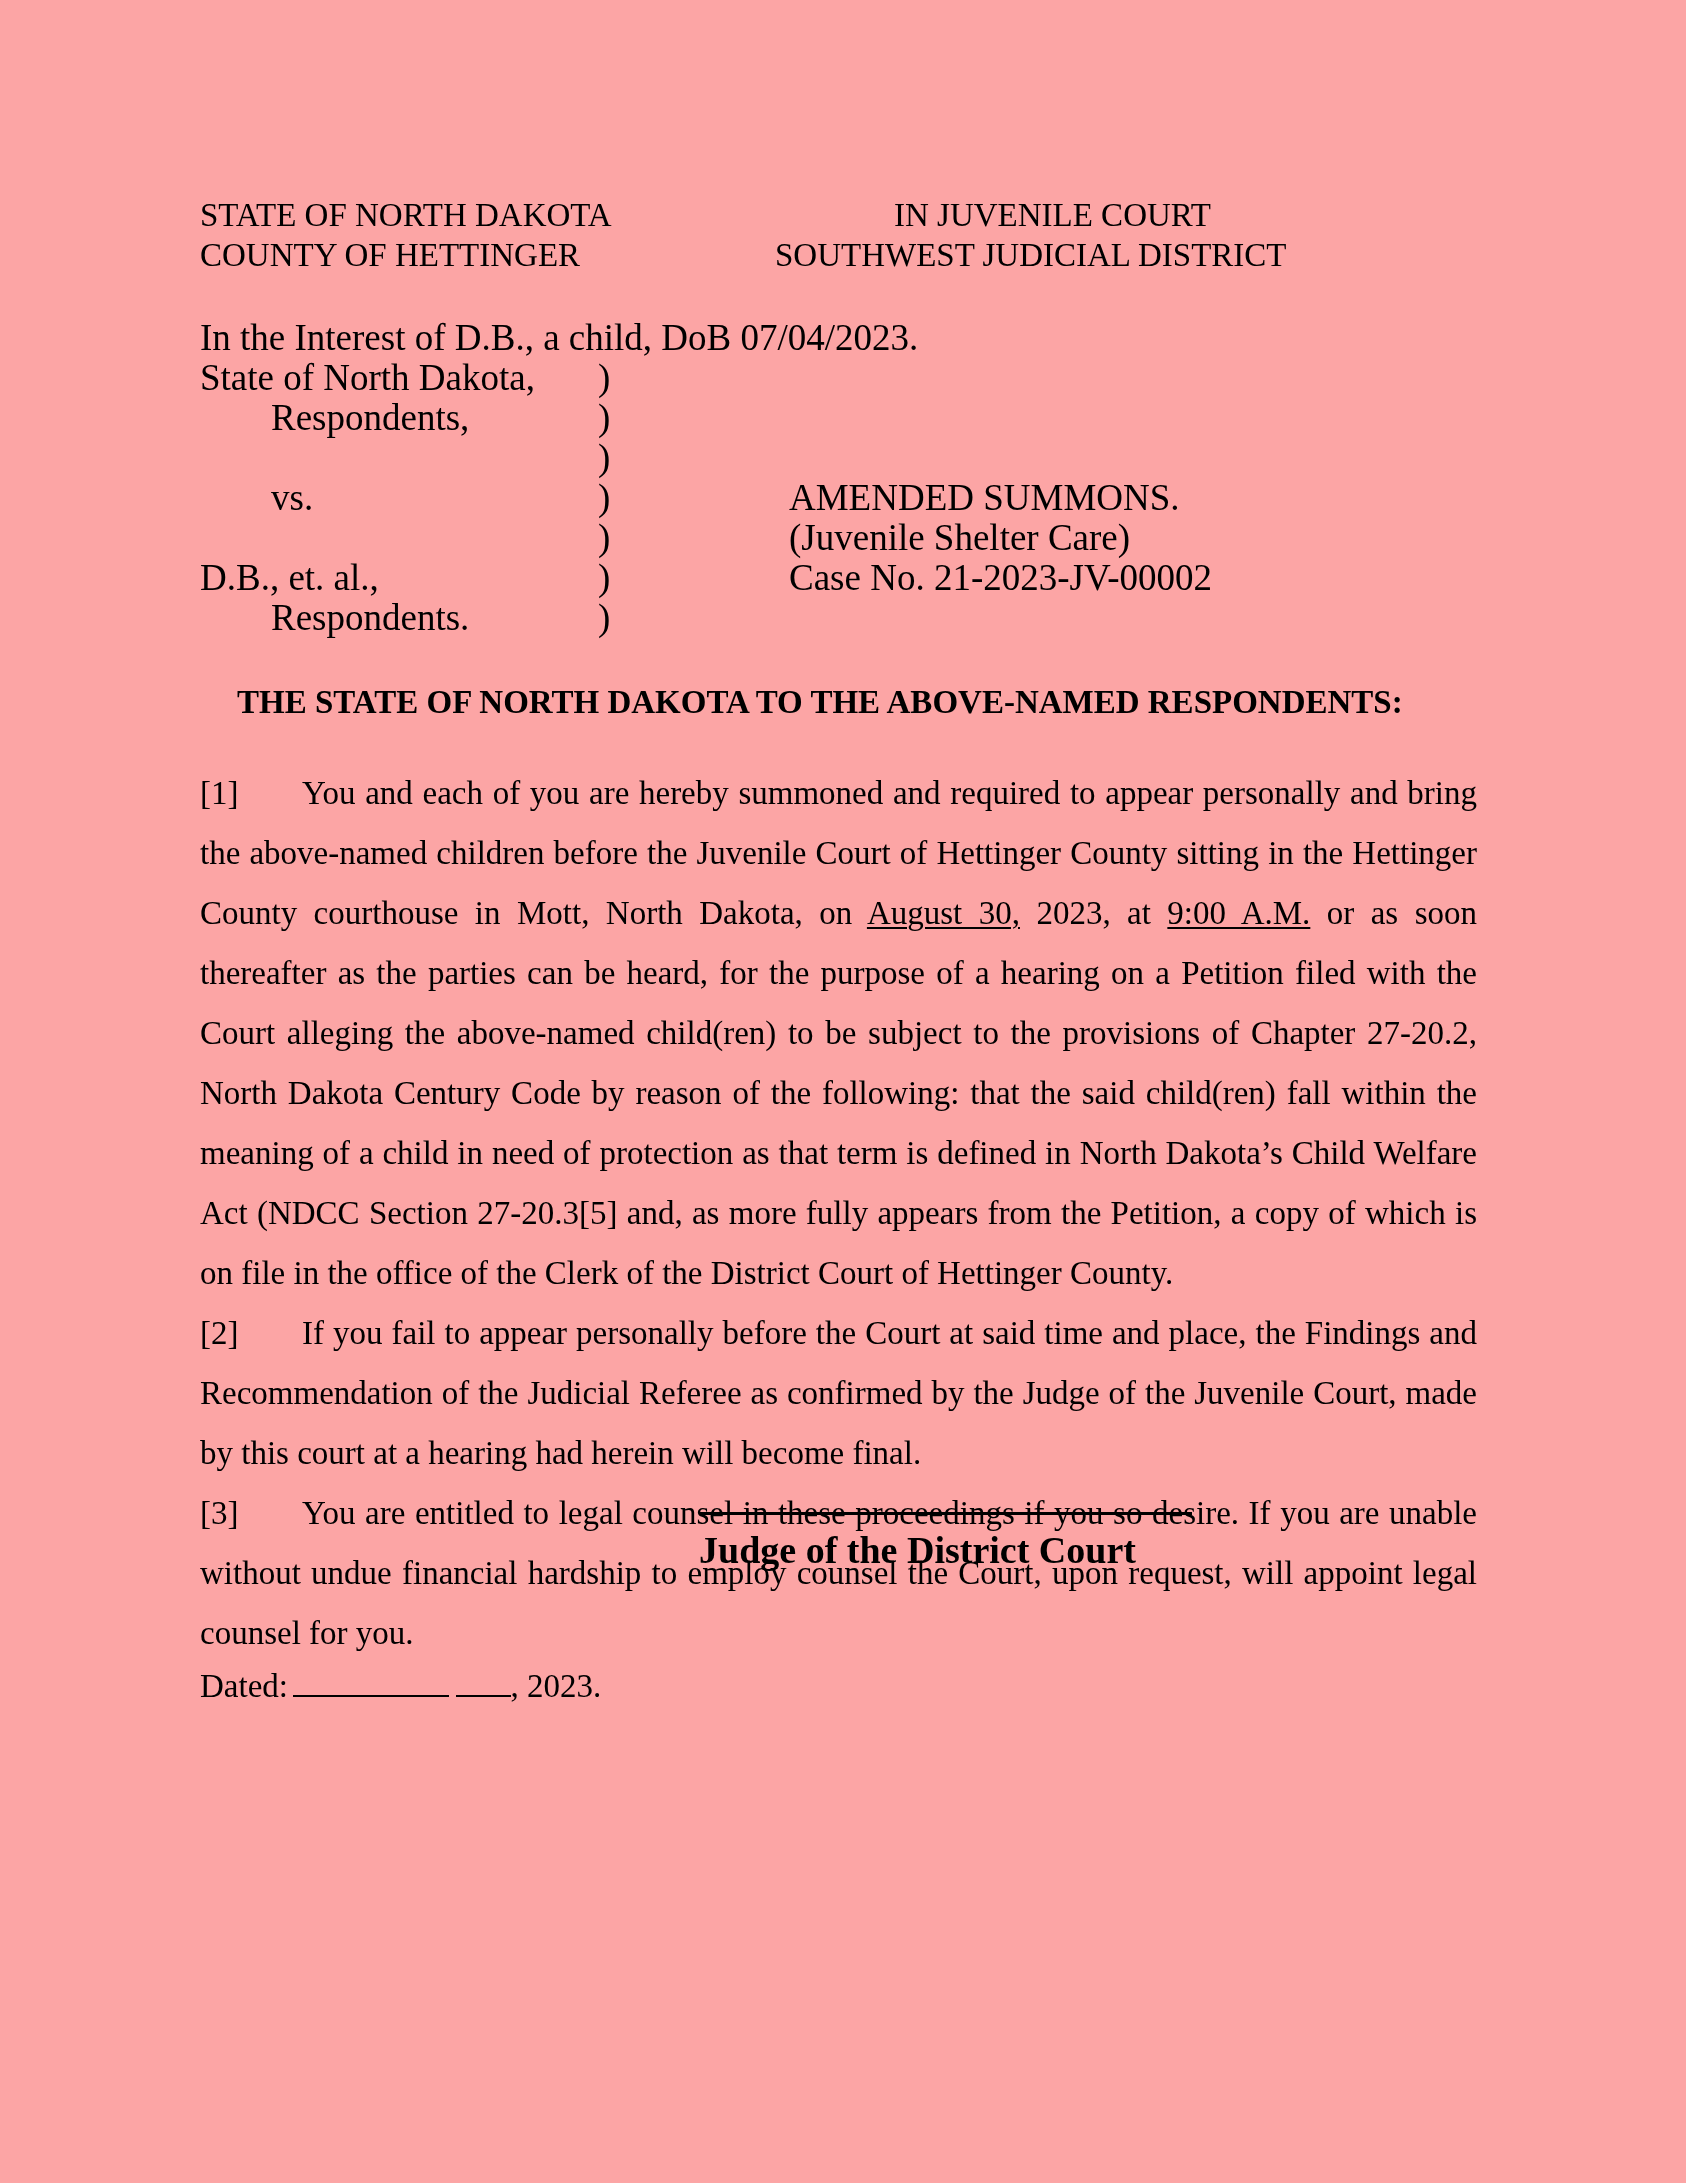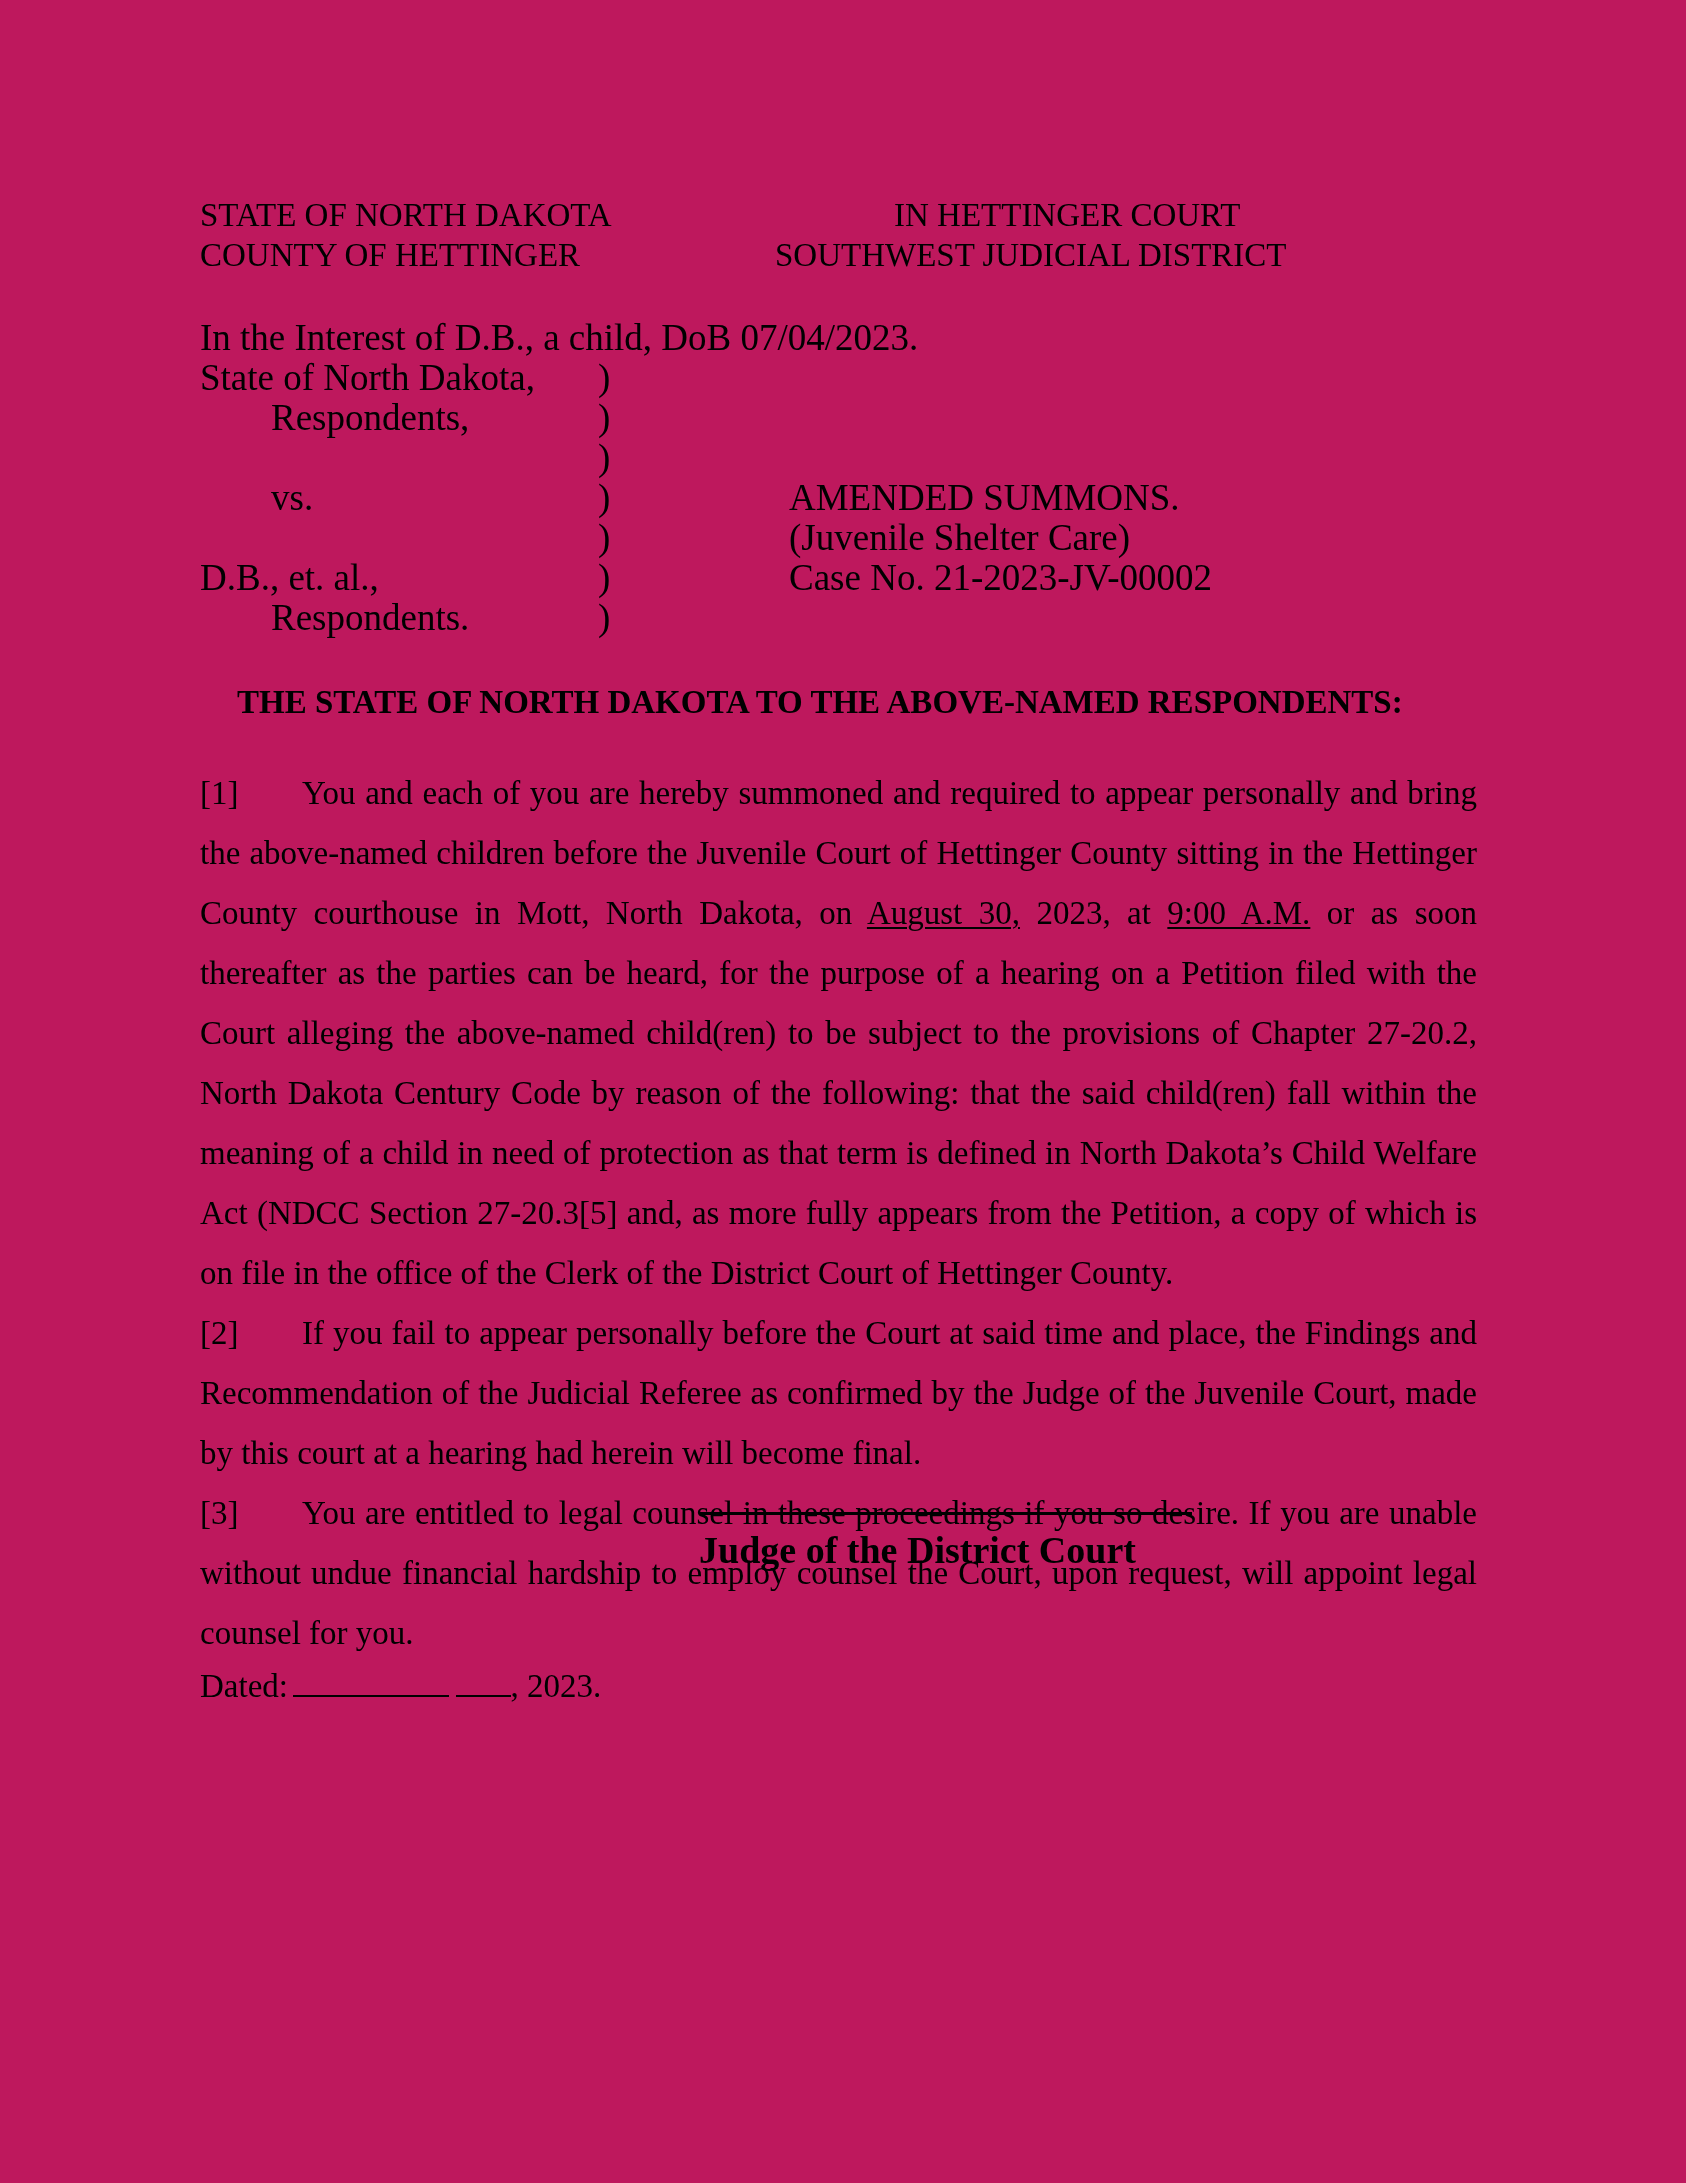--- a/index.html
+++ b/index.html
@@ -9,21 +9,21 @@
     background: #ffffff;
   }
   body {
     font-family: "Liberation Serif", "DejaVu Serif", serif;
     color: #000000;
   }
   .page {
     position: relative;
     width: 1687px;
     height: 2183px;
-    background: #be185d;
+    background: #fca5a5;
     margin: 0 auto;
     overflow: hidden;
   }
   .content {
     position: absolute;
     left: 200px;
     top: 195px;
     width: 1277px;
   }
 
@@ -180,21 +180,21 @@
 </head>
 <body>
 
 <div class="page">
 
   <div class="content">
 
     <div class="court-header">
       <div class="court-header-row">
         <span class="ch-left">STATE OF NORTH DAKOTA</span>
-        <span class="ch-right-a">IN HETTINGER COURT</span>
+        <span class="ch-right-a">IN JUVENILE COURT</span>
       </div>
       <div class="court-header-row">
         <span class="ch-left">COUNTY OF HETTINGER</span>
         <span class="ch-right-b">SOUTHWEST JUDICIAL DISTRICT</span>
       </div>
     </div>
 
     <div class="caption">
 
       <div class="caption-interest">In the Interest of D.B., a child, DoB 07/04/2023.</div>

